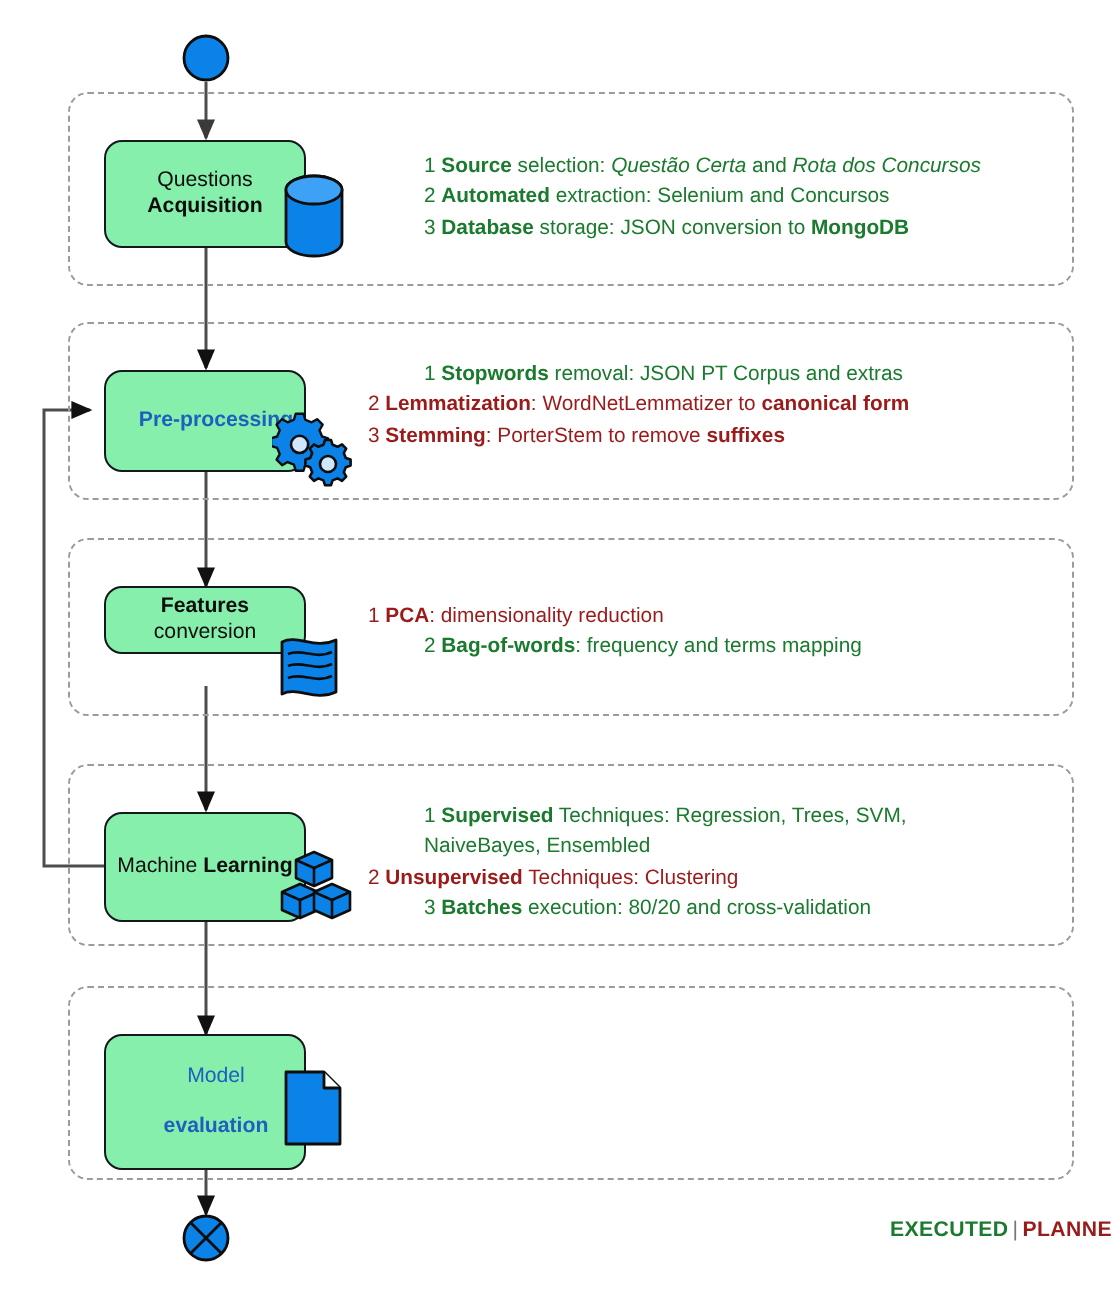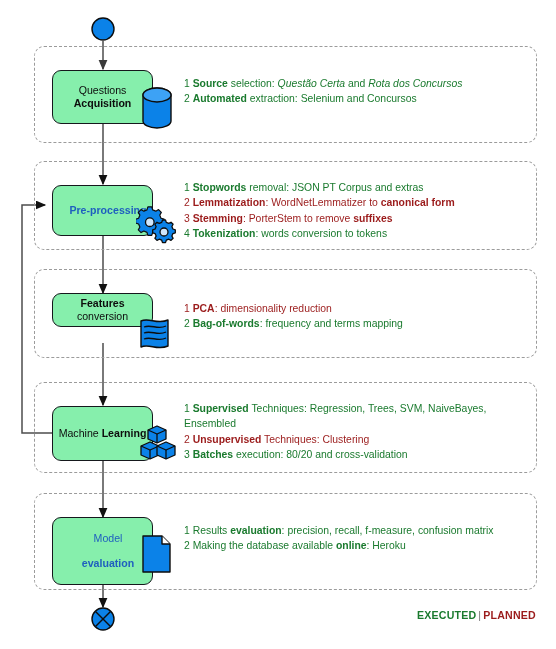--- a/index.html
+++ b/index.html
@@ -43,21 +43,21 @@
 
   
   .notes{
     position:absolute;
     font-size:10.4px;
     line-height:15.3px;
     z-index:3;
     width:330px;
   }
   .notes .ln{white-space:normal;}
-  .ex{color:#1a7a2e;}
+  .ex{color:#1a7a2e;margin-left:28px;}
   .pl{color:#9b1b1b;}
   .ln b{font-weight:bold;}
   .ln i{font-style:italic;}
   .num{font-weight:normal;}
 
   
   .legend{
     position:absolute;
     font-size:10.6px;
     font-weight:bold;
@@ -174,38 +174,34 @@
   </div>
 
   <div class="pbox" style="left:52px;top:517px;width:101px;height:68px;font-size:10.6px;gap:12px;">
     <span class="l1 t-blue reg">Model</span>
     <span class="l2 t-blue bold">evaluation</span>
   </div>
 
   <div class="notes" style="left:184px;top:76px;">
       <div class="ln ex"><span class="num">1 </span><b>Source</b><span> selection: </span><i>Questão Certa</i><span> and </span><i>Rota dos Concursos</i></div>
       <div class="ln ex"><span class="num">2 </span><b>Automated</b><span> extraction: Selenium and Concursos</span></div>
+      <div class="ln ex"><span class="num">3 </span><b>Database</b><span> storage: JSON conversion to </span><b>MongoDB</b></div>
     </div>
   <div class="notes" style="left:184px;top:180px;">
       <div class="ln ex"><span class="num">1 </span><b>Stopwords</b><span> removal: JSON PT Corpus and extras</span></div>
       <div class="ln pl"><span class="num">2 </span><b>Lemmatization</b><span>: WordNetLemmatizer to </span><b>canonical form</b></div>
       <div class="ln pl"><span class="num">3 </span><b>Stemming</b><span>: PorterStem to remove </span><b>suffixes</b></div>
-      <div class="ln ex"><span class="num">4 </span><b>Tokenization</b><span>: words conversion to tokens</span></div>
     </div>
   <div class="notes" style="left:184px;top:301px;">
       <div class="ln pl"><span class="num">1 </span><b>PCA</b><span>: dimensionality reduction</span></div>
       <div class="ln ex"><span class="num">2 </span><b>Bag-of-words</b><span>: frequency and terms mapping</span></div>
     </div>
   <div class="notes" style="left:184px;top:401px;">
       <div class="ln ex"><span class="num">1 </span><b>Supervised</b><span> Techniques: Regression, Trees, SVM, NaiveBayes, Ensembled</span></div>
       <div class="ln pl"><span class="num">2 </span><b>Unsupervised</b><span> Techniques: Clustering</span></div>
       <div class="ln ex"><span class="num">3 </span><b>Batches</b><span> execution: 80/20 and cross-validation</span></div>
     </div>
-  <div class="notes" style="left:184px;top:523px;">
-      <div class="ln ex"><span class="num">1 </span><span>Results </span><b>evaluation</b><span>: precision, recall, f-measure, confusion matrix</span></div>
-      <div class="ln ex"><span class="num">2 </span><span>Making the database available </span><b>online</b><span>: Heroku</span></div>
-    </div>
 
   <div class="legend" style="left:383px;top:609px;padding-left:34px;">
     <span class="ex">EXECUTED</span><span class="sep">|</span><span class="pl">PLANNED</span>
   </div>
 
 </div>
 
 </body></html>

